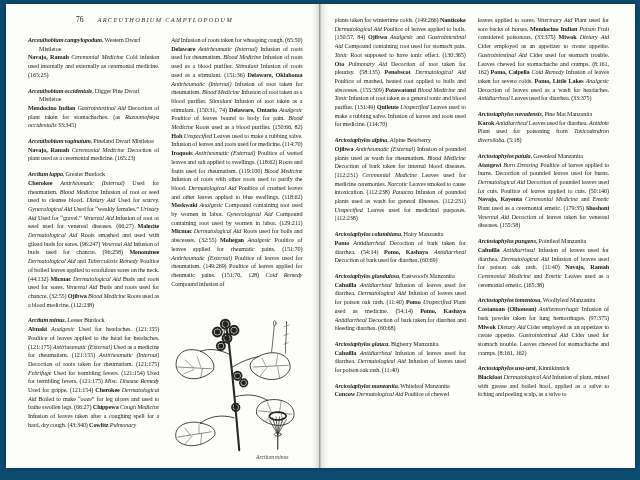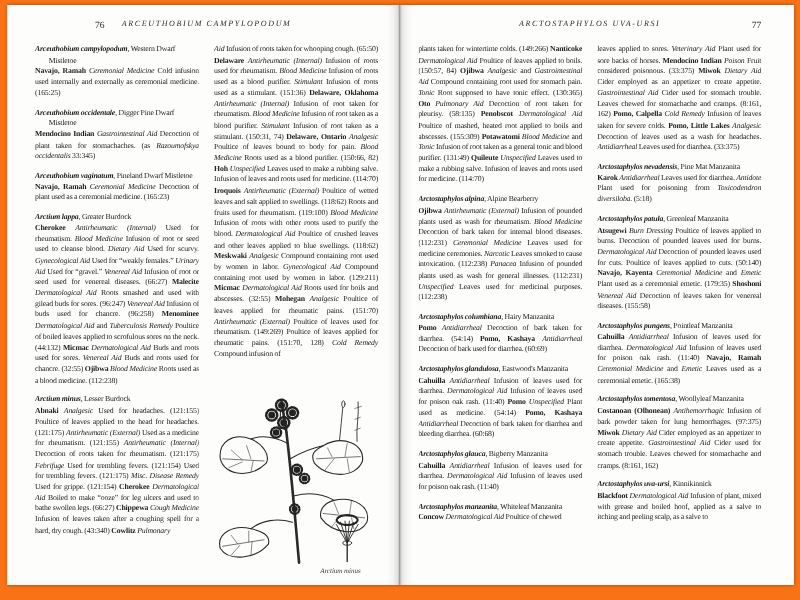--- a/index.html
+++ b/index.html
@@ -1,18 +1,18 @@
 <!DOCTYPE html>
 <html lang="en"><head>
 <meta charset="utf-8">
 <style>
   html,body{margin:0;padding:0;}
   .scan{
     position:relative;width:640px;height:480px;
-    background:#f97316;overflow:hidden;
+    background:#0c4a6e;overflow:hidden;
     font-family:"Liberation Serif","DejaVu Serif",serif;
   }
   .spread{
     position:absolute;left:6px;top:4px;width:629px;height:464px;
     background:#fdfdfc;display:flex;
     box-shadow:0 0 3px rgba(0,0,0,.4);
   }
   .page{
     flex:1;position:relative;box-sizing:border-box;
     padding-top:12px;overflow:hidden;background:#fdfdfc;
@@ -152,24 +152,20 @@
                 </g>
               </g>
             </svg>
             <figcaption>Arctium minus</figcaption>
           </figure>
         </div>
       </div>
     </section>
 
     <section class="page right">
-      <div class="pagehead">
-        <span class="running-head">ARCTOSTAPHYLOS UVA-URSI</span>
-        <span class="folio">77</span>
-      </div>
       <div class="cols">
         <div class="col">
           <div class="blocks">
               <div class="block para"><span class="s-r">plants taken for wintertime colds. (149:266) </span><span class="s-b">Nanticoke </span><span class="s-i">Dermatological Aid </span><span class="s-r">Poultice of leaves applied to boils. (150:57, 84) </span><span class="s-b">Ojibwa </span><span class="s-i">Analgesic </span><span class="s-r">and </span><span class="s-i">Gastrointestinal Aid </span><span class="s-r">Compound containing root used for stomach pain. </span><span class="s-i">Tonic </span><span class="s-r">Root supposed to have tonic effect. (130:365) </span><span class="s-b">Oto </span><span class="s-i">Pulmonary Aid </span><span class="s-r">Decoction of root taken for pleurisy. (58:135) </span><span class="s-b">Penobscot </span><span class="s-i">Dermatological Aid </span><span class="s-r">Poultice of mashed, heated root applied to boils and abscesses. (155:309) </span><span class="s-b">Potawatomi </span><span class="s-i">Blood Medicine </span><span class="s-r">and </span><span class="s-i">Tonic </span><span class="s-r">Infusion of root taken as a general tonic and blood purifier. (131:49) </span><span class="s-b">Quileute </span><span class="s-i">Unspecified </span><span class="s-r">Leaves used to make a rubbing salve. Infusion of leaves and roots used for medicine. (114:70)</span></div>
               <div class="block head"><span class="s-bi">Arctostaphylos alpina</span><span class="s-r">, Alpine Bearberry</span></div>
               <div class="block para"><span class="s-b">Ojibwa </span><span class="s-i">Antirheumatic (External) </span><span class="s-r">Infusion of pounded plants used as wash for rheumatism. </span><span class="s-i">Blood Medicine </span><span class="s-r">Decoction of bark taken for internal blood diseases. (112:231) </span><span class="s-i">Ceremonial Medicine </span><span class="s-r">Leaves used for medicine ceremonies. </span><span class="s-i">Narcotic </span><span class="s-r">Leaves smoked to cause intoxication. (112:238) </span><span class="s-i">Panacea </span><span class="s-r">Infusion of pounded plants used as wash for general illnesses. (112:231) </span><span class="s-i">Unspecified </span><span class="s-r">Leaves used for medicinal purposes. (112:238)</span></div>
               <div class="block head"><span class="s-bi">Arctostaphylos columbiana</span><span class="s-r">, Hairy Manzanita</span></div>
               <div class="block para"><span class="s-b">Pomo </span><span class="s-i">Antidiarrheal </span><span class="s-r">Decoction of bark taken for diarrhea. (54:14) </span><span class="s-b">Pomo, Kashaya </span><span class="s-i">Antidiarrheal </span><span class="s-r">Decoction of bark used for diarrhea. (60:69)</span></div>
               <div class="block head"><span class="s-bi">Arctostaphylos glandulosa</span><span class="s-r">, Eastwood's Manzanita</span></div>
               <div class="block para"><span class="s-b">Cahuilla </span><span class="s-i">Antidiarrheal </span><span class="s-r">Infusion of leaves used for diarrhea. </span><span class="s-i">Dermatological Aid </span><span class="s-r">Infusion of leaves used for poison oak rash. (11:40) </span><span class="s-b">Pomo </span><span class="s-i">Unspecified </span><span class="s-r">Plant used as medicine. (54:14) </span><span class="s-b">Pomo, Kashaya </span><span class="s-i">Antidiarrheal </span><span class="s-r">Decoction of bark taken for diarrhea and bleeding diarrhea. (60:68)</span></div>

